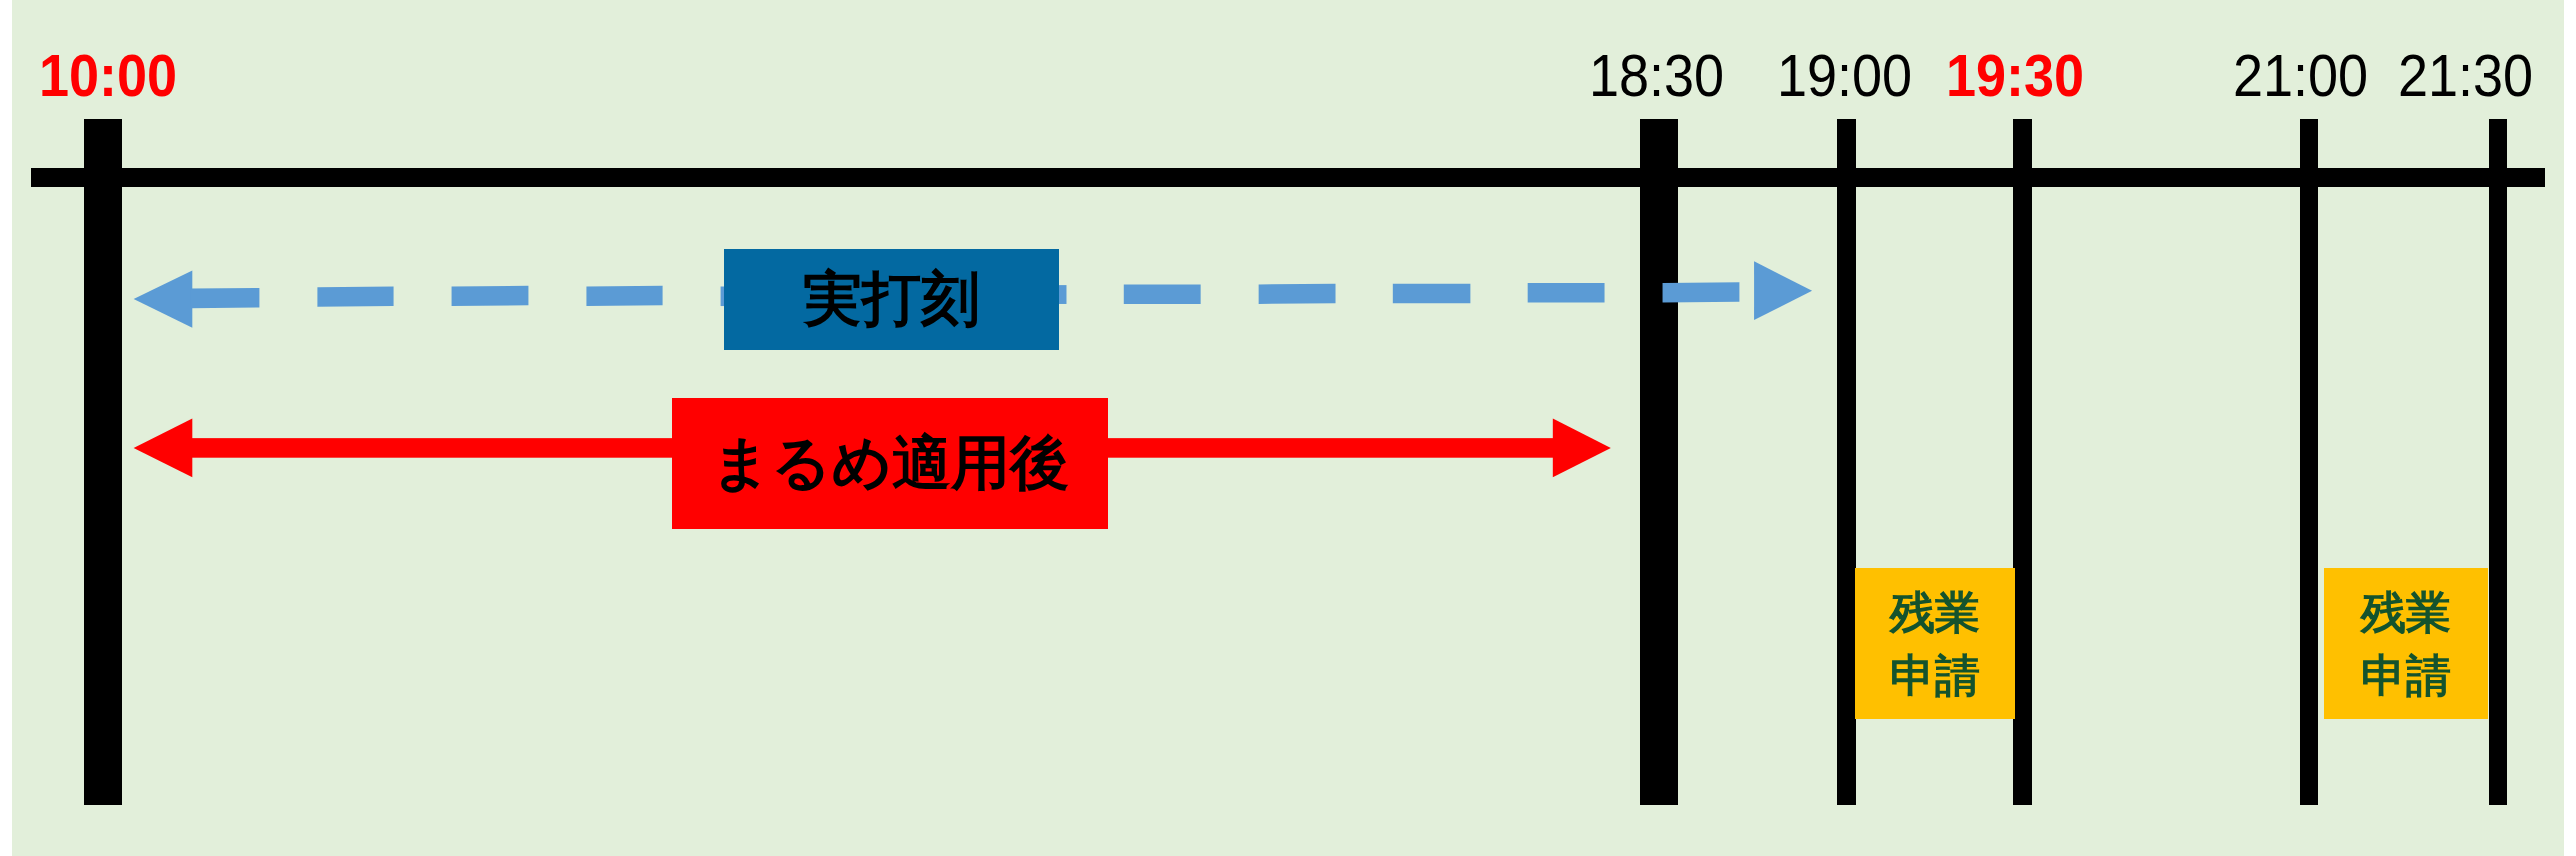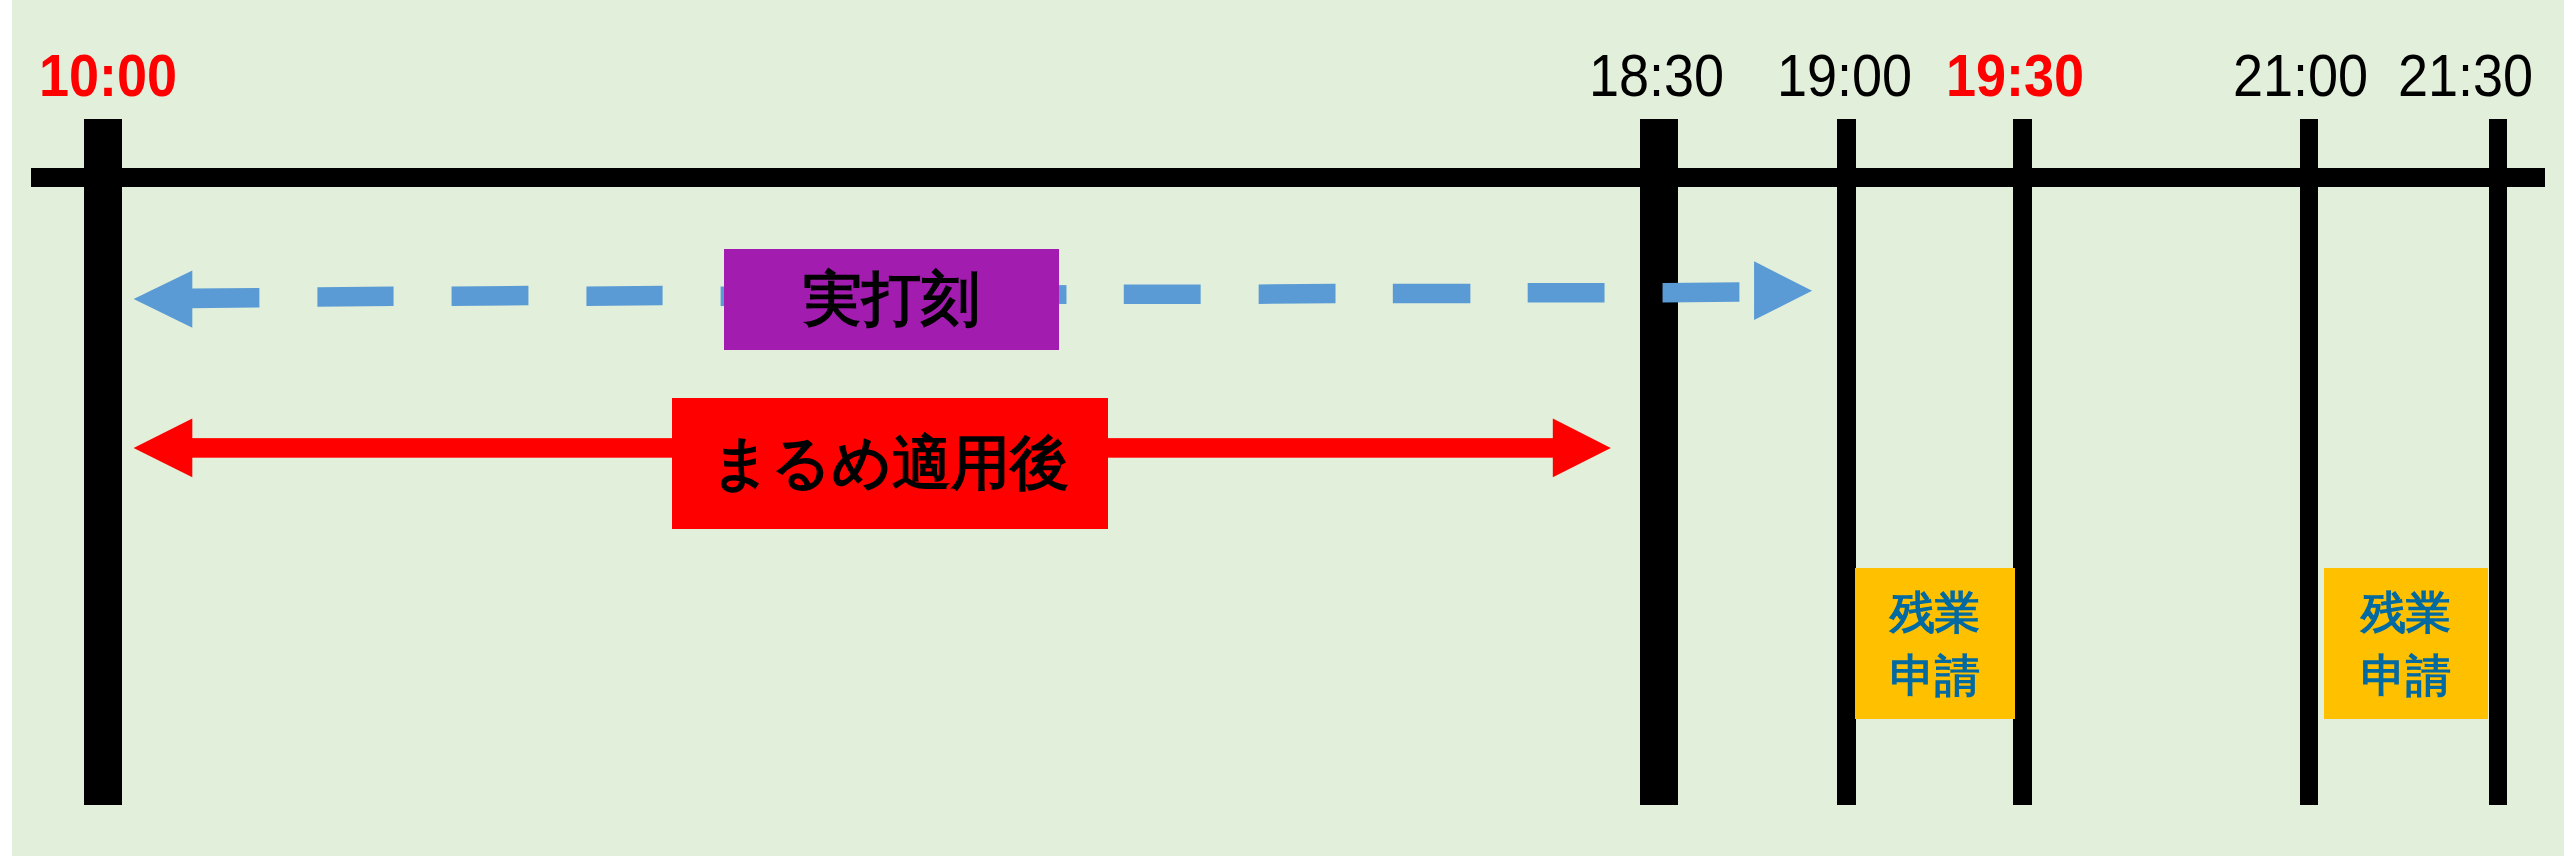--- a/index.html
+++ b/index.html
@@ -15,21 +15,21 @@
   .bar { position: absolute; background: #000000; }
   .axis { position: absolute; background: #000000; }
   .label-box {
     position: absolute; display: flex; align-items: center; justify-content: center;
     font-family: "DejaVu Sans", sans-serif; font-weight: bold; color: #000000;
   }
   .label-box.blue { font-size: 59px; }
   .label-box.red { font-size: 59px; }
   .orange-box {
     position: absolute; display: flex; flex-direction: column; align-items: center; justify-content: center;
-    font-family: "DejaVu Sans", sans-serif; font-weight: bold; font-size: 45px; line-height: 63px; color: #0369a1;
+    font-family: "DejaVu Sans", sans-serif; font-weight: bold; font-size: 45px; line-height: 63px; color: #14532d;
   }
   svg.arrows { position: absolute; left: 0; top: 0; }
 </style>
 </head>
 <body>
 
 <div class="canvas"></div>
 
 <div class="time-label bold" style="left:39px;color:#FF0000;">10:00</div>
 <div class="time-label" style="left:1589px;">18:30</div>
@@ -65,21 +65,21 @@
     <polygon points="2510,374 2593,416 2510,458"></polygon>
   </g>
 
   <g fill="#FF0000">
     <polygon points="191,641 275,599 275,683"></polygon>
     <rect x="273" y="627" width="1952" height="28"></rect>
     <polygon points="2222,599 2305,641 2222,683"></polygon>
   </g>
 </svg>
 
-<div class="label-box blue" style="left:724px;top:249px;width:335px;height:101px;background:#a21caf;justify-content:center;">
+<div class="label-box blue" style="left:724px;top:249px;width:335px;height:101px;background:#0369a1;justify-content:center;">
   <span>実打刻</span>
 </div>
 
 <div class="label-box red" style="left:672px;top:398px;width:436px;height:131px;background:#FF0000;">
   <span>まるめ適用後</span>
 </div>
 
 <div class="orange-box" style="left:1855px;top:568px;width:160px;height:151px;background:#FFC000;">
   <span>残業</span>
   <span>申請</span>

